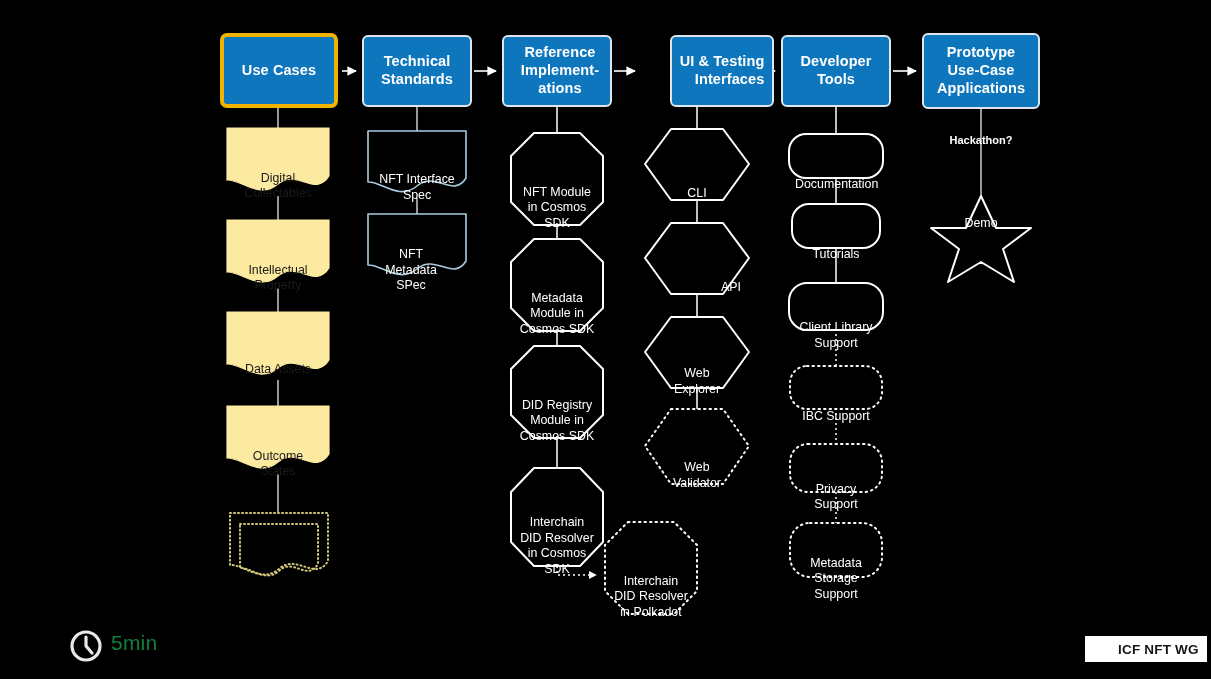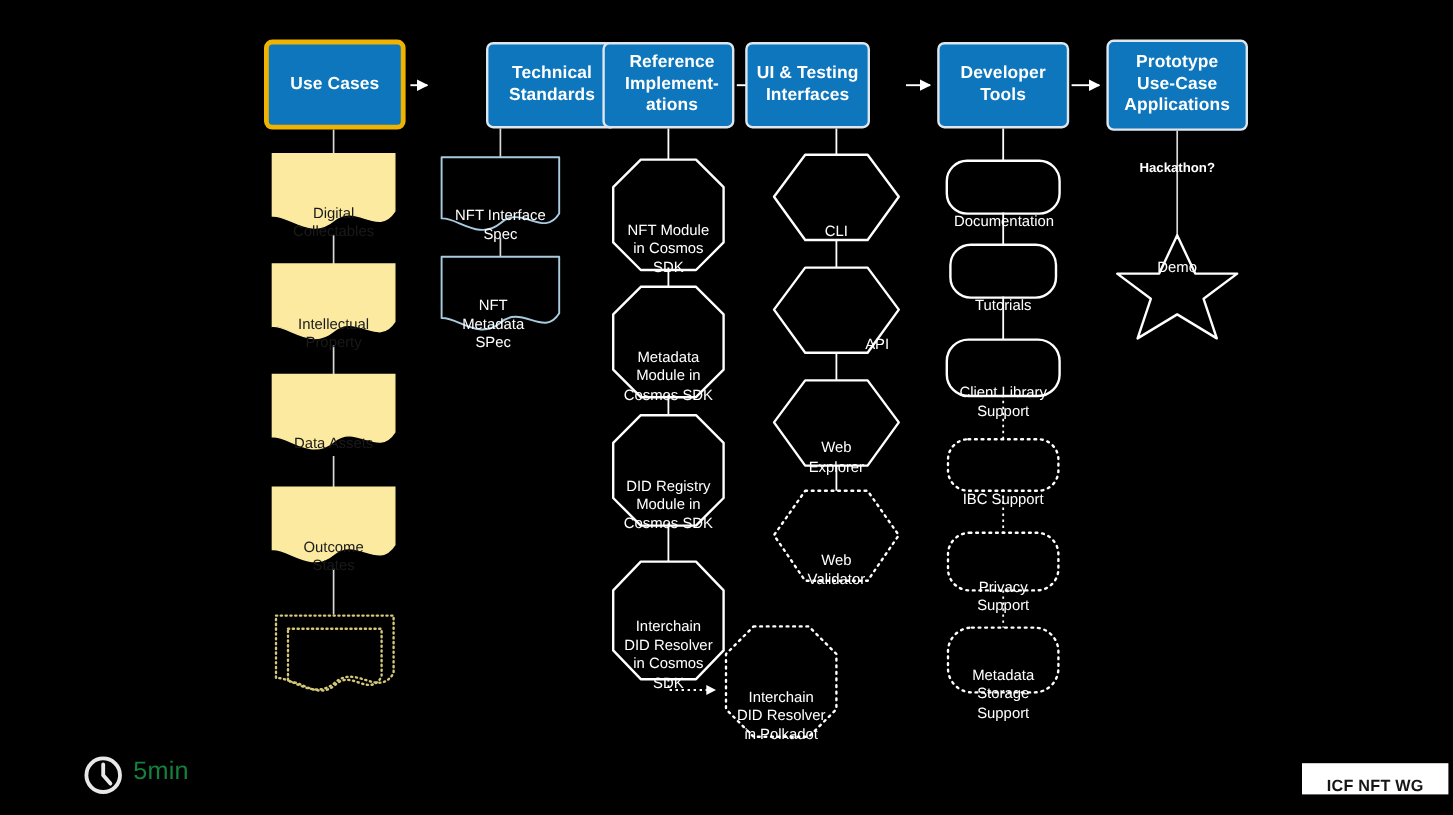--- a/index.html
+++ b/index.html
@@ -98,21 +98,20 @@
     left: 1085px;
     top: 636px;
     width: 122px;
     height: 26px;
     background: #ffffff;
     display: flex;
     align-items: center;
     gap: 7px;
     padding: 0 8px;
     box-sizing: border-box;
-    flex-direction: column;
   }
   #logo-badge .logo-text {
     font-size: 13.5px;
     font-weight: bold;
     color: #161616;
     letter-spacing: .2px;
   }
 </style>
 </head>
 <body>
@@ -205,27 +204,27 @@
       <path d="M9 15 A6 6 0 0 0 15 9" stroke="#29abe2"></path>
       <path d="M15 9 A6 6 0 0 0 9 3" stroke="#8cc63f"></path>
       <path d="M9 3 L15 9 M3 9 L9 15" stroke="#2e3192" stroke-width="2.4"></path>
     </g>
   </g>
 </svg>
 
 <div class="phase-box highlight" style="left:220px; top:33px; width:118px; height:75px;">
   <span class="lbl">Use Cases</span>
 </div>
-<div class="phase-box" style="left:362px; top:35px; width:110px; height:72px;margin-left:43px;">
+<div class="phase-box" style="left:362px; top:35px; width:110px; height:72px;">
   <span class="lbl">Technical<br>Standards</span>
 </div>
 <div class="phase-box" style="left:502px; top:35px; width:110px; height:72px;padding-left:11px;">
   <span class="lbl">Reference<br>Implement-<br>ations</span>
 </div>
-<div class="phase-box" style="left:621px; top:35px; width:104px; height:72px;">
+<div class="phase-box" style="left:670px; top:35px; width:104px; height:72px;text-align:right;">
   <span class="lbl">UI &amp; Testing<br>Interfaces</span>
 </div>
 <div class="phase-box" style="left:781px; top:35px; width:110px; height:72px;">
   <span class="lbl">Developer<br>Tools</span>
 </div>
 <div class="phase-box" style="left:922px; top:33px; width:118px; height:76px;">
   <span class="lbl">Prototype<br>Use-Case<br>Applications</span>
 </div>
 
 <div class="node dark-text" style="left:227px; top:128px; width:102px; height:58px;">

